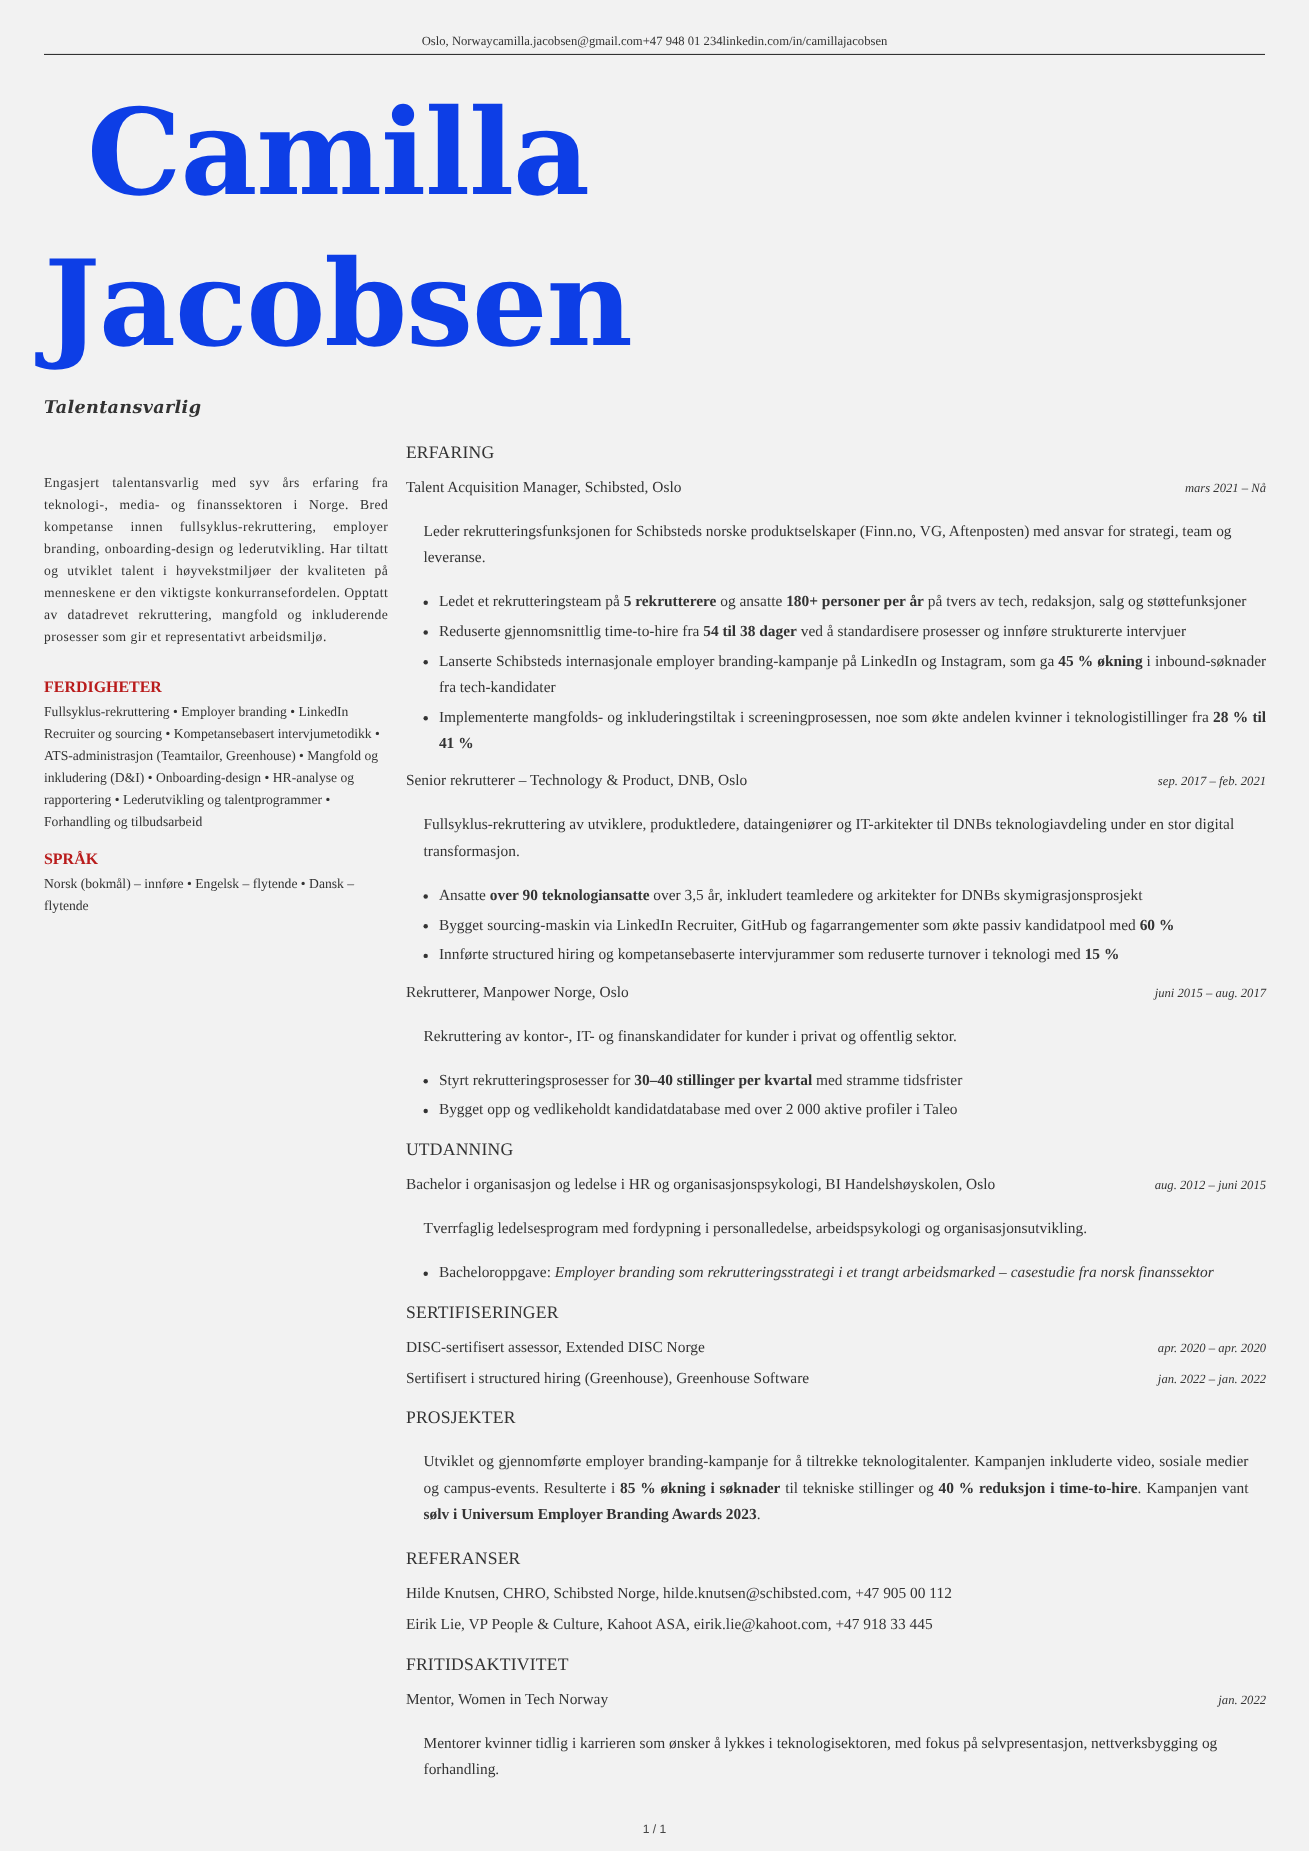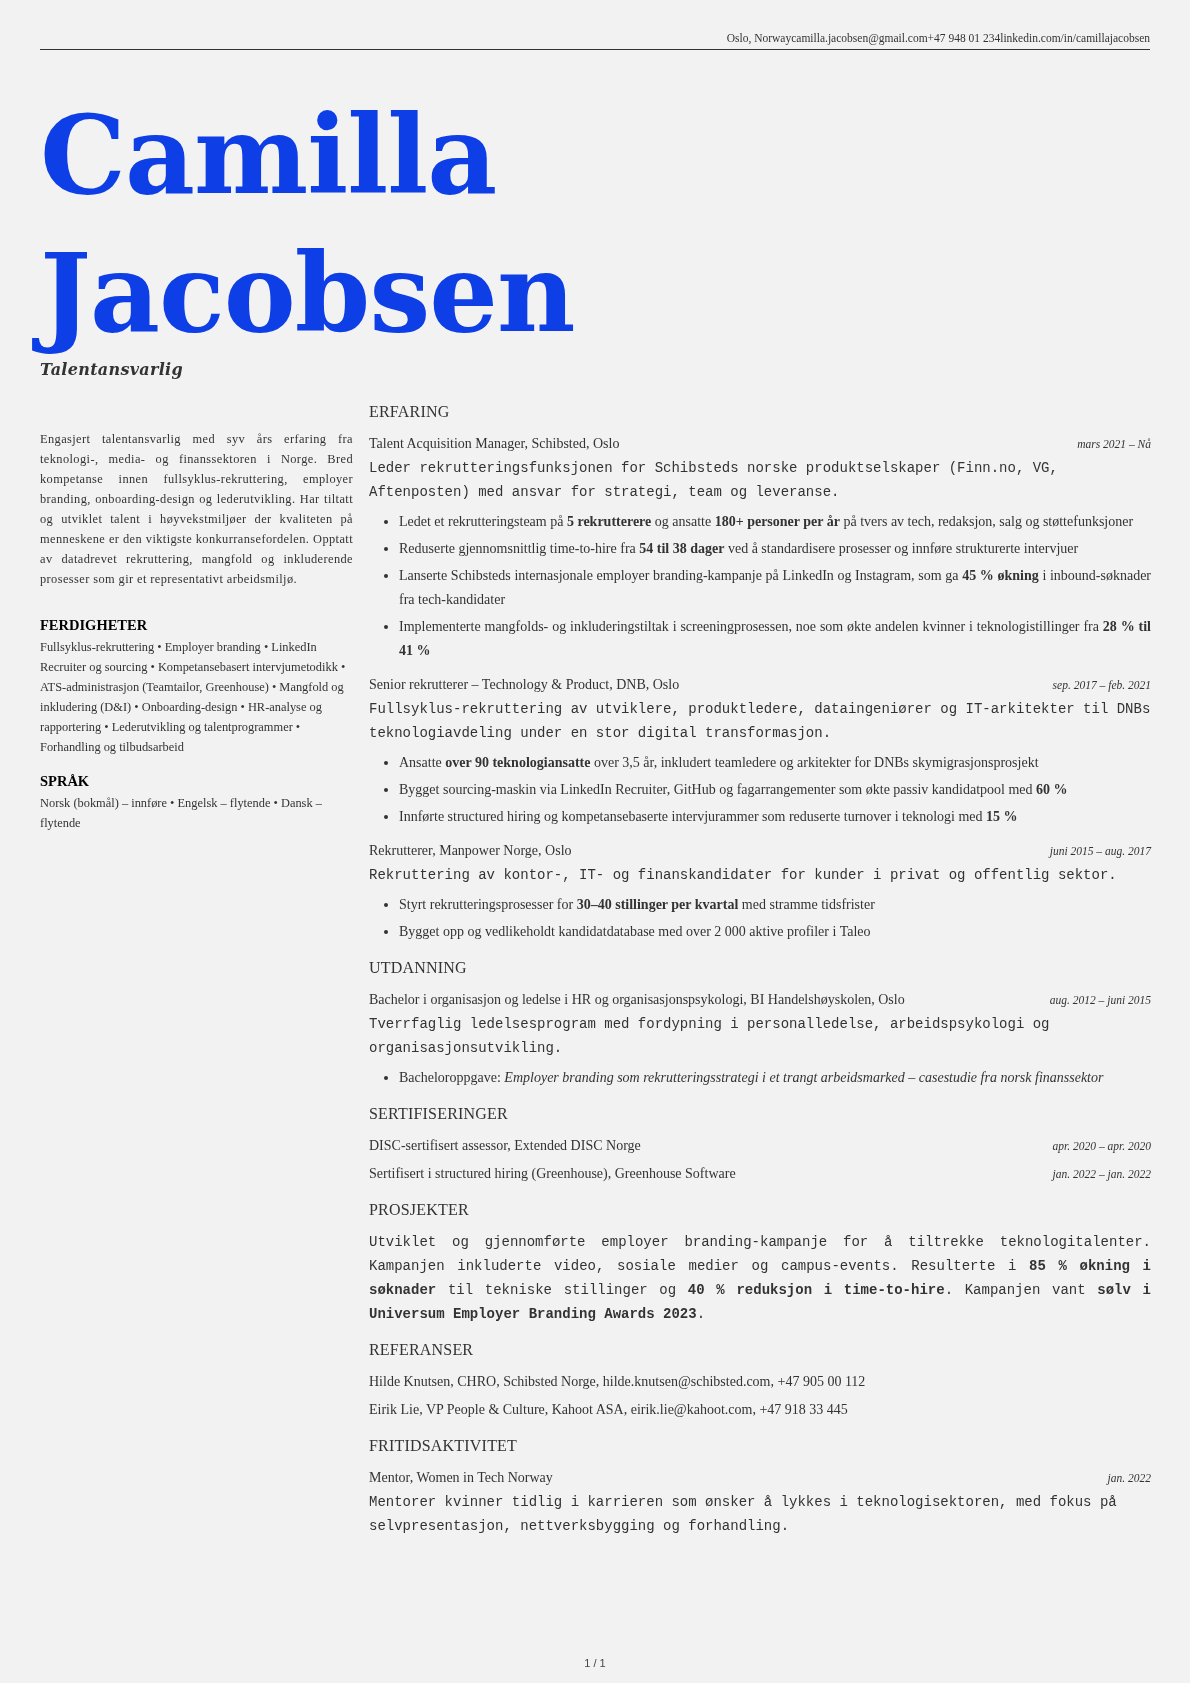--- a/index.html
+++ b/index.html
@@ -6,68 +6,69 @@
   body {
     width: 1190px; height: 1683px;
     background: #f2f2f2;
     font-family: "DejaVu Serif", "Liberation Serif", serif;
     color: #333;
     position: relative;
     overflow: hidden;
   }
   .contact-bar {
     position: absolute; left: 40px; right: 40px; top: 32px;
-    display: flex; justify-content: flex-end;
+    display: flex; justify-content: center;
     font-size: 11.5px; color: #333;
     padding-bottom: 5px;
     border-bottom: 1.2px solid #333;
     font-family: "Liberation Serif", serif;
   }
   .name {
-    position: absolute; left: 40px; top: 86px;
+    position: absolute; left: 40px; top: 70px;
     font-family: "DejaVu Serif", serif;
     font-weight: bold;
     color: #0d3ee6;
     font-size: 108px;
     line-height: 138px;
     letter-spacing: -1px;
+    text-align: center;
   }
   .name div { white-space: nowrap; }
   .title {
     position: absolute; left: 40px; top: 360px;
     font-family: "DejaVu Serif", serif;
     font-weight: bold; font-size: 16px; color: #333;
     letter-spacing: 0.3px;
     font-style: italic;
   }
   .left-col {
     position: absolute; left: 40px; top: 400px; width: 313px;
     font-size: 12.4px; line-height: 20px;
     font-family: "Liberation Serif", serif;
   }
   .summary { text-align: justify; letter-spacing: 0.4px; margin-top: 29px; }
   .left-h {
     font-family: "Liberation Serif", serif;
-    font-weight: bold; font-size: 14.5px; color: #000000;
+    font-weight: bold; font-size: 14.5px; color: #b91c1c;
     margin-top: 26px; margin-bottom: 2px;
   }
   .left-h.first { margin-top: 26px; }
   .left-text { font-size: 12.4px; line-height: 20px; }
   .right-col {
     position: absolute; left: 369px; top: 400px; width: 782px;
     font-family: "Liberation Serif", serif;
     font-size: 14px; line-height: 24px;
   }
   .sec-h {
     font-weight: normal; font-size: 16px; color: #333;
     margin-bottom: 8px; letter-spacing: 0.2px;
   }
   .entry-head { display: flex; justify-content: space-between; align-items: flex-end; }
   .date { font-style: italic; font-size: 11.5px; }
-  .desc { margin: 0; font-family: Liberation Mono, monospace; }
+  .desc { margin: 16px; }
   ul { margin: 6px 0 10px 0; padding-left: 30px; }
   li { margin-bottom: 3px; text-align: justify; }
   .section { margin-bottom: 12px; }
   .entry { margin-bottom: 8px; }
   .page-num {
     position: absolute; left: 0; right: 0; top: 1657px;
     text-align: center; font-size: 11px; color: #444;
     font-family: Liberation Sans, sans-serif;
   }
   b { font-weight: bold; }

